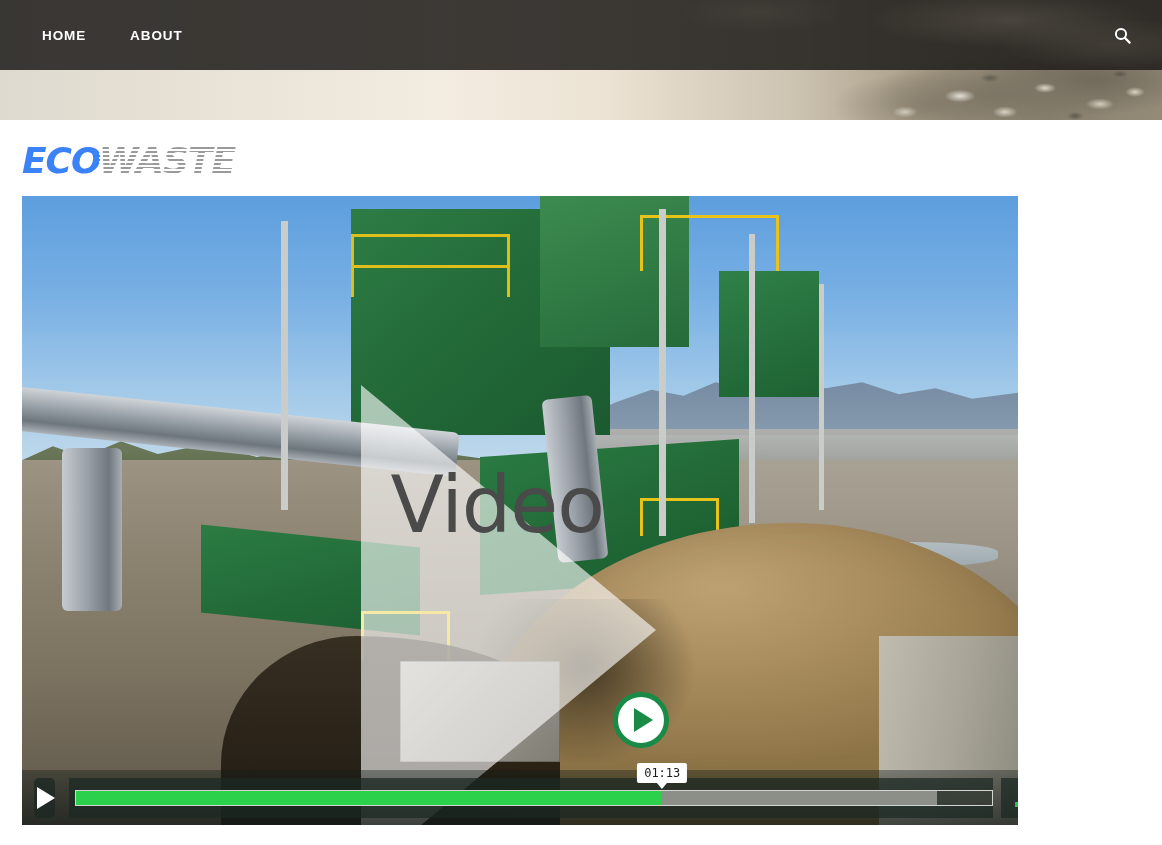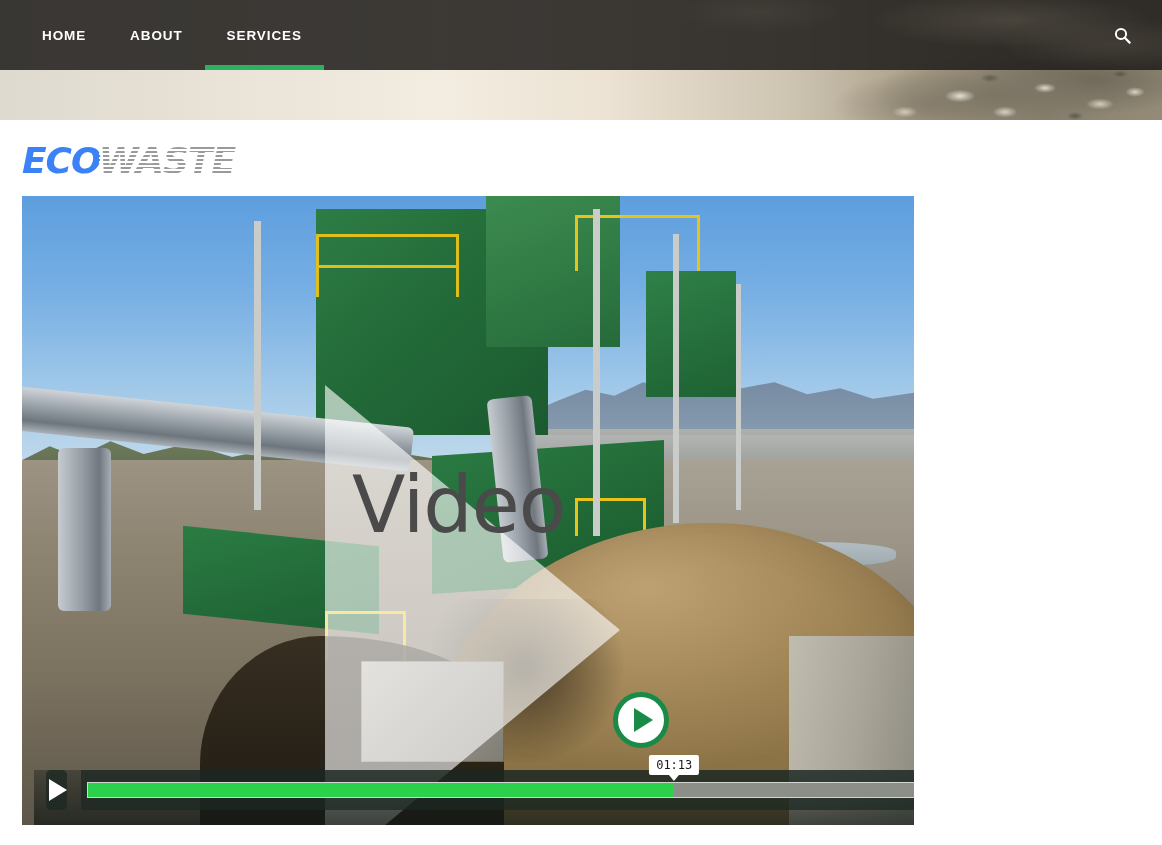--- a/index.html
+++ b/index.html
@@ -93,21 +93,21 @@
       rgba(255,255,255,0) 0px,
       rgba(255,255,255,0) 2.2px,
       #ffffff 2.2px,
       #ffffff 4.0px);
     pointer-events:none;
   }
 
   
   .video-wrap {
     position:absolute; left:22px; top:196px;
-    width:892px; height:629px;
+    width:996px; height:629px;
     overflow:hidden; background:#e5e5e5;
   }
   
   .v-sky {
     position:absolute; left:0; top:0; width:100%; height:46%;
     background:linear-gradient(to bottom, #5d9ede 0%, #79b0e4 35%, #a5cbe9 70%, #c9ddec 100%);
   }
   
   .v-mtn {
     position:absolute; right:0; top:26%; width:46%; height:12%;
@@ -257,22 +257,22 @@
   .v-playcircle .tri {
     width:0;height:0;
     border-top:12px solid transparent;
     border-bottom:12px solid transparent;
     border-left:19px solid #1a8a47;
     margin-left:5px;
   }
 
   
   .controls {
-    position:absolute; left:12px; bottom:0; width:100%; height:55px;
-    display:flex; 
+    position:absolute; left:0; bottom:0; width:100%; height:55px;
+    display:flex; align-items:center;
     background:linear-gradient(to top, rgba(18,26,22,.72), rgba(18,26,22,.38));
   }
   .ctrl-play {
     width:66px; height:40px; margin-left:12px;
     background:rgba(28,40,34,.78);
     border-radius:5px;
     display:flex; align-items:center; justify-content:center;
     cursor:pointer;
   }
   .ctrl-play .tri {
@@ -334,23 +334,20 @@
 
 <div class="nav-bar">
   <div class="nav-img-tint"></div>
 
   <div class="nav-list">
     <div class="nav-item">
       <span>HOME</span>
     </div>
     <div class="nav-item">
       <span>ABOUT</span>
-    </div>
-    <div class="nav-item active">
-      <span>SERVICES</span>
     </div>
   </div>
 
   <div class="search-btn">
     <span>
       <svg width="17" height="17" viewBox="0 0 17 17">
         <circle cx="7" cy="7" r="5.1" fill="none" stroke="#ffffff" stroke-width="2"></circle>
         <line x1="10.8" y1="10.8" x2="15.6" y2="15.6" stroke="#ffffff" stroke-width="2.2" stroke-linecap="round"></line>
       </svg>
     </span>

